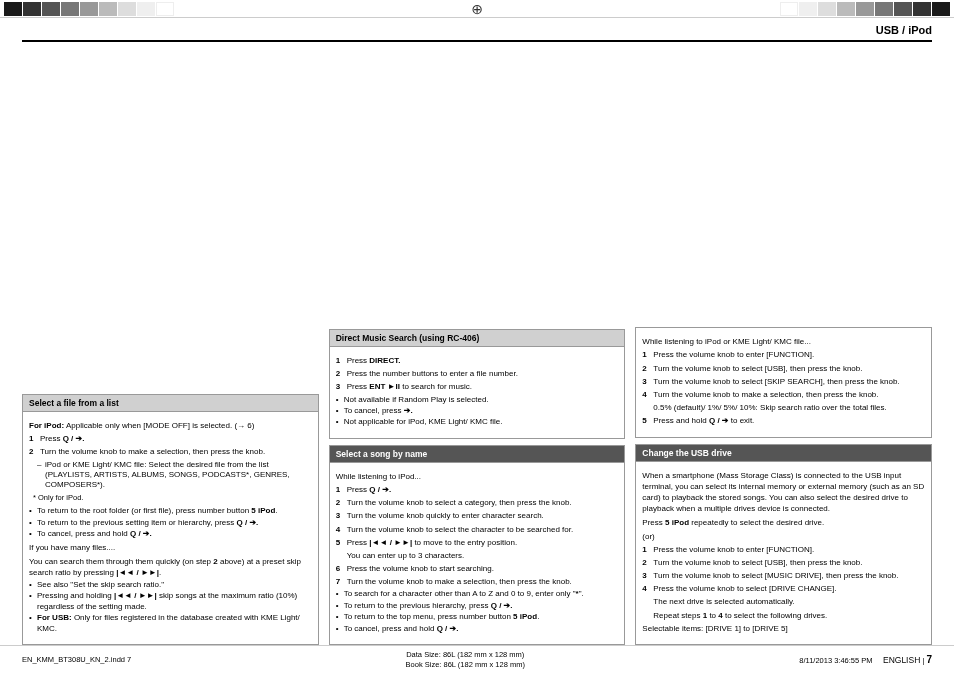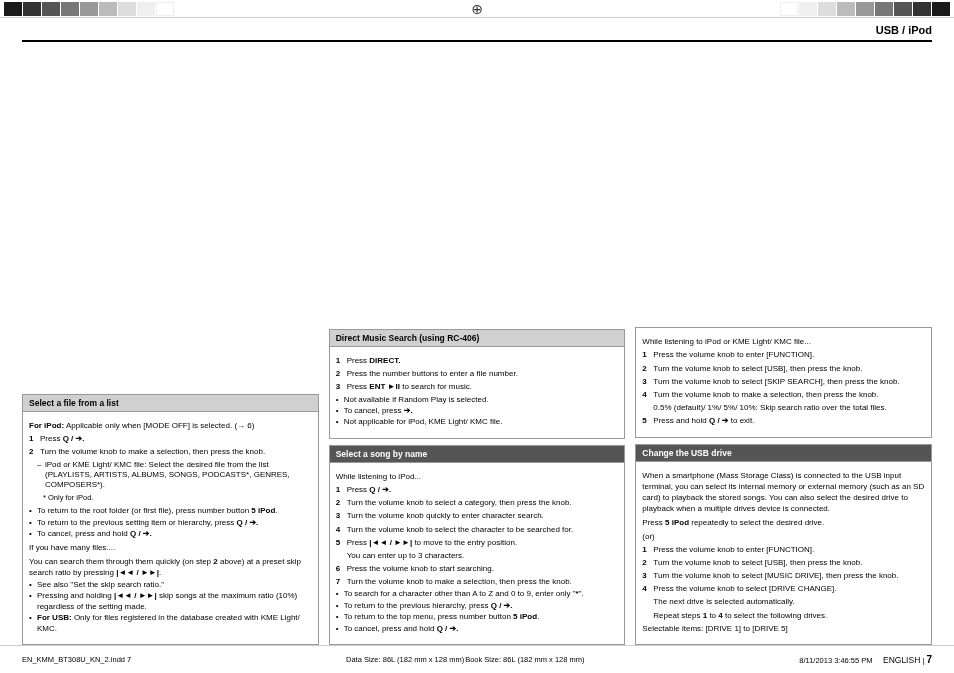--- a/index.html
+++ b/index.html
@@ -169,41 +169,41 @@
     .sub-bullet-list li::before {
       content: '–';
       position: absolute;
       left: 0;
     }
 
     b { font-weight: bold; }
 
     .small-note {
       font-size: 7.5px;
-      margin-left: 14px;
+      margin-left: 4px;
     }
 
     
     .bottom-bar {
       height: 28px;
       border-top: 1px solid #ccc;
       display: flex;
       align-items: center;
       padding: 0 22px;
       font-size: 7.5px;
       justify-content: space-between;
     }
     .bottom-left {
       display: flex;
       align-items: center;
       gap: 4px;
     }
     .bottom-center {
       display: flex;
-      flex-direction: row;
+      flex-direction: column;
       align-items: center;
       gap: 1px;
     }
     .bottom-right {
       font-size: 7.5px;
     }
 
     .page-num {
       font-size: 10px;
       font-weight: bold;

